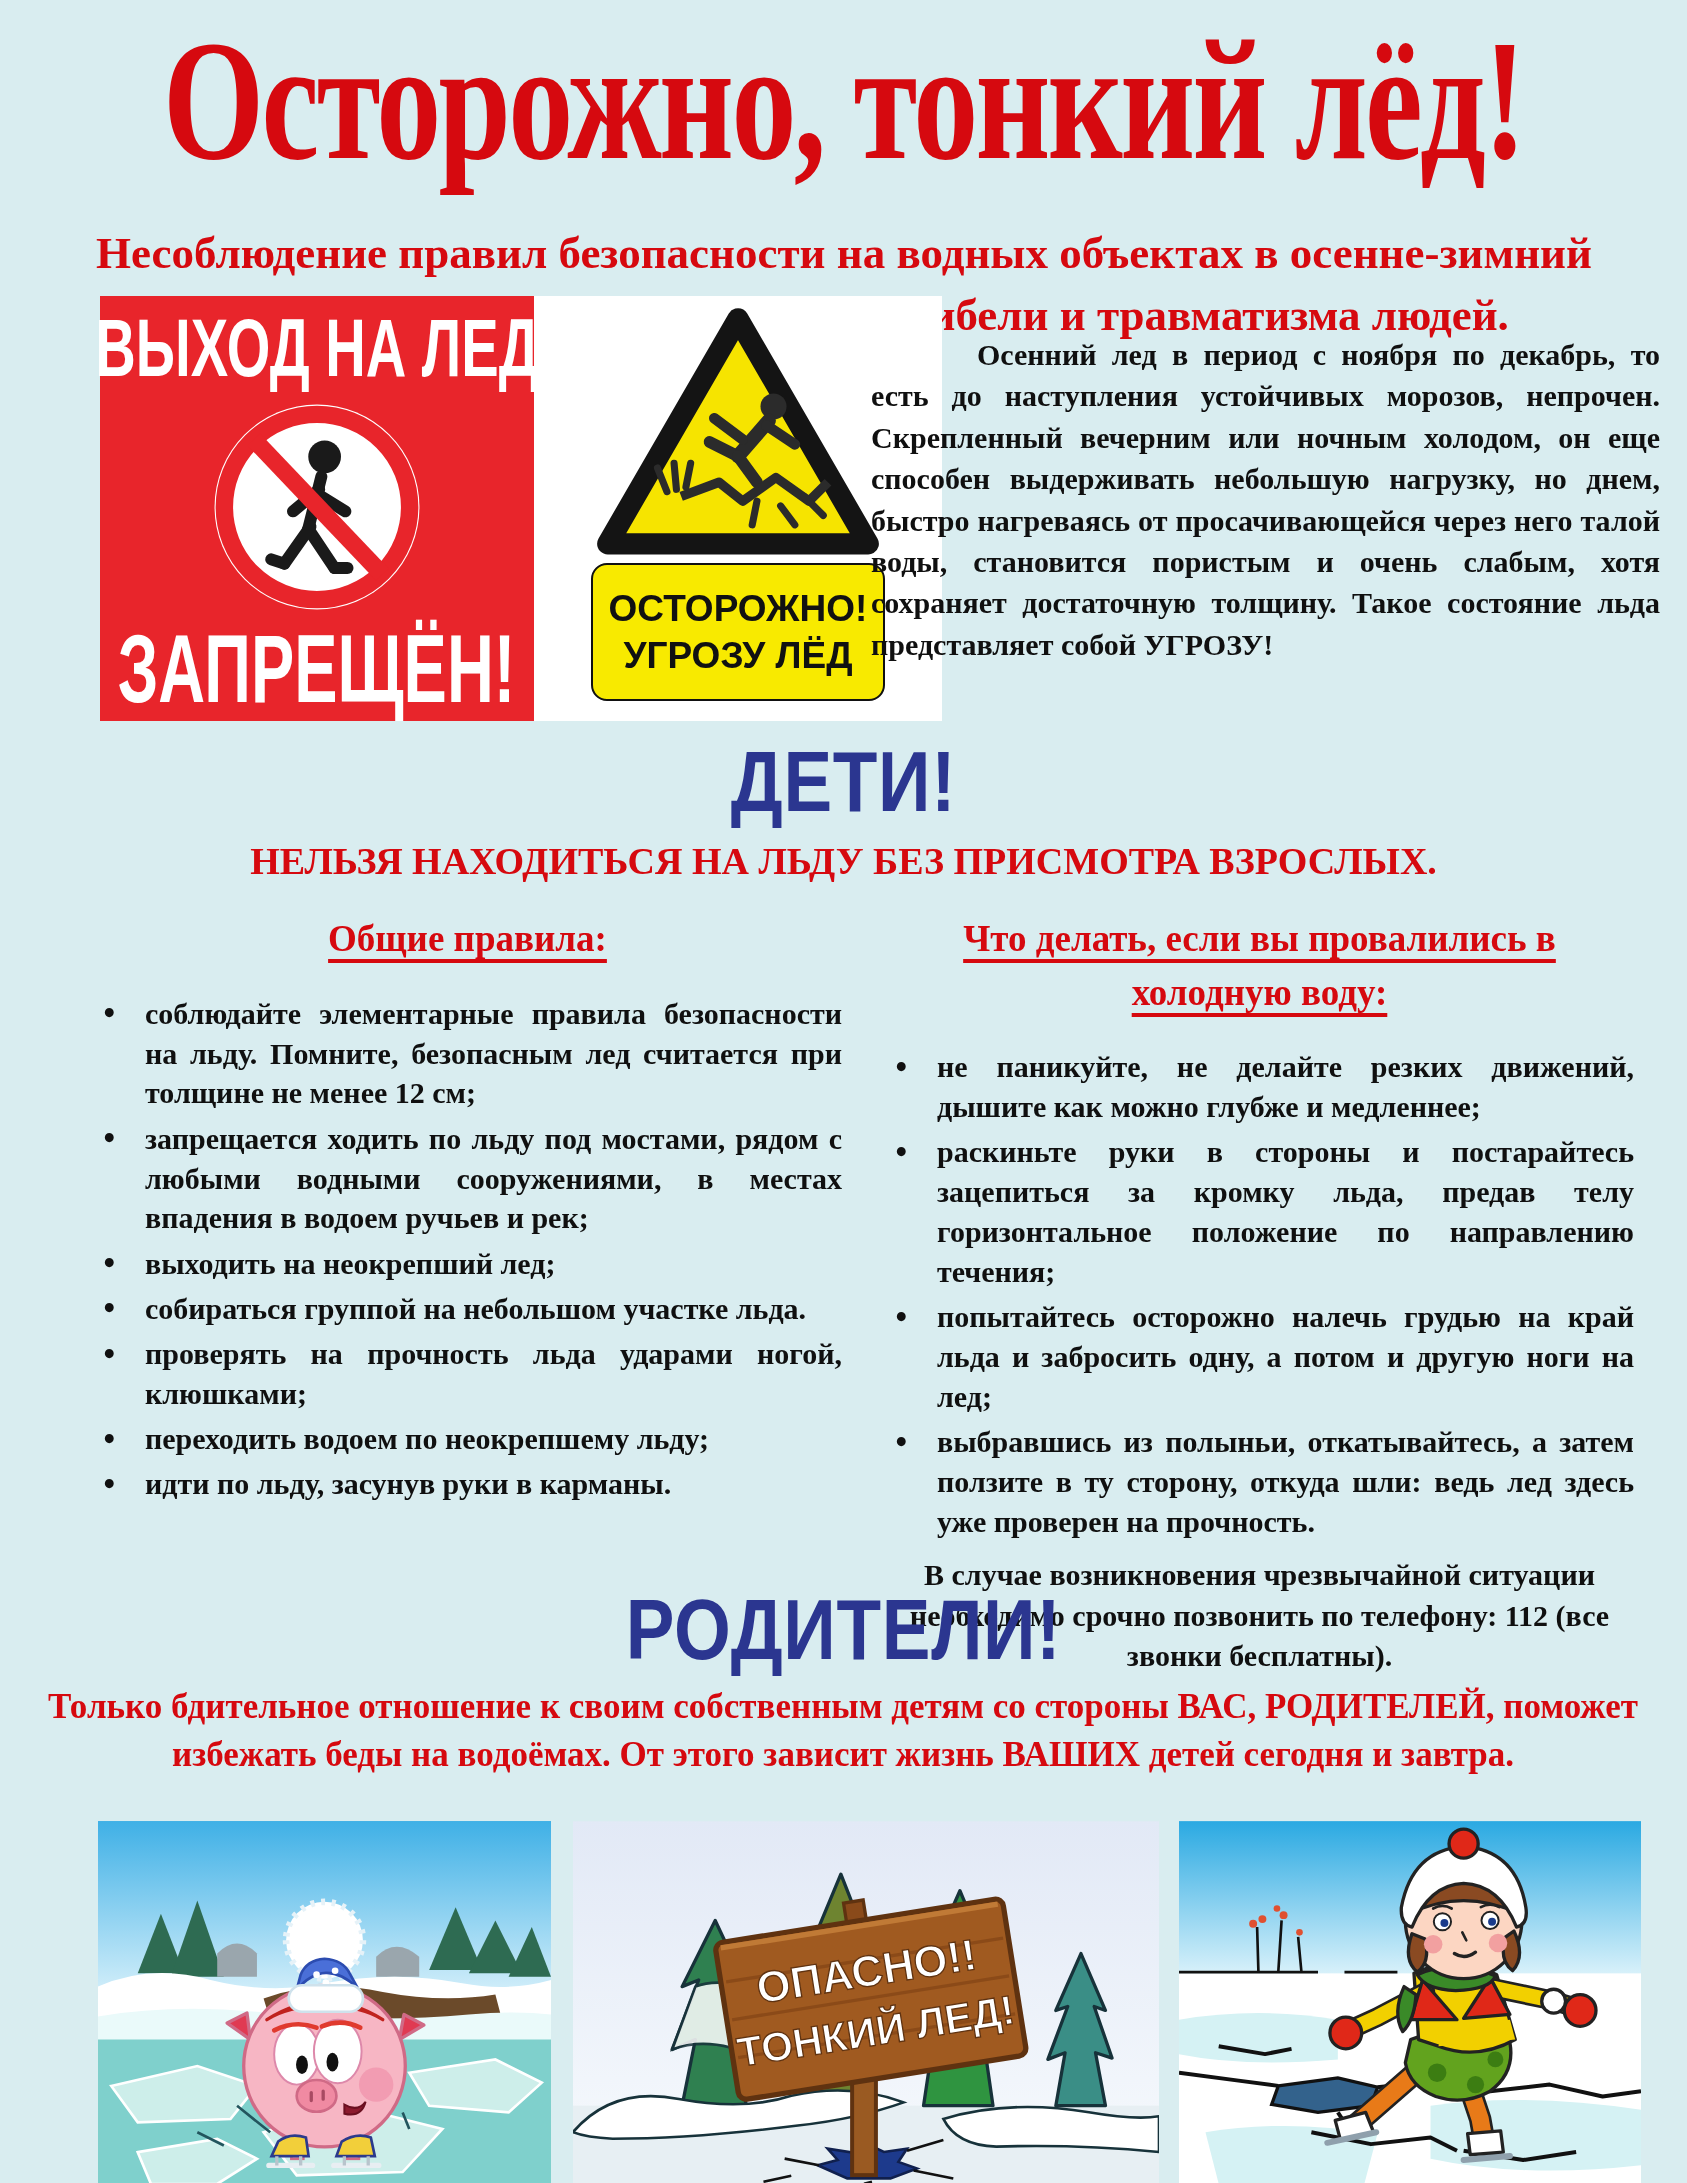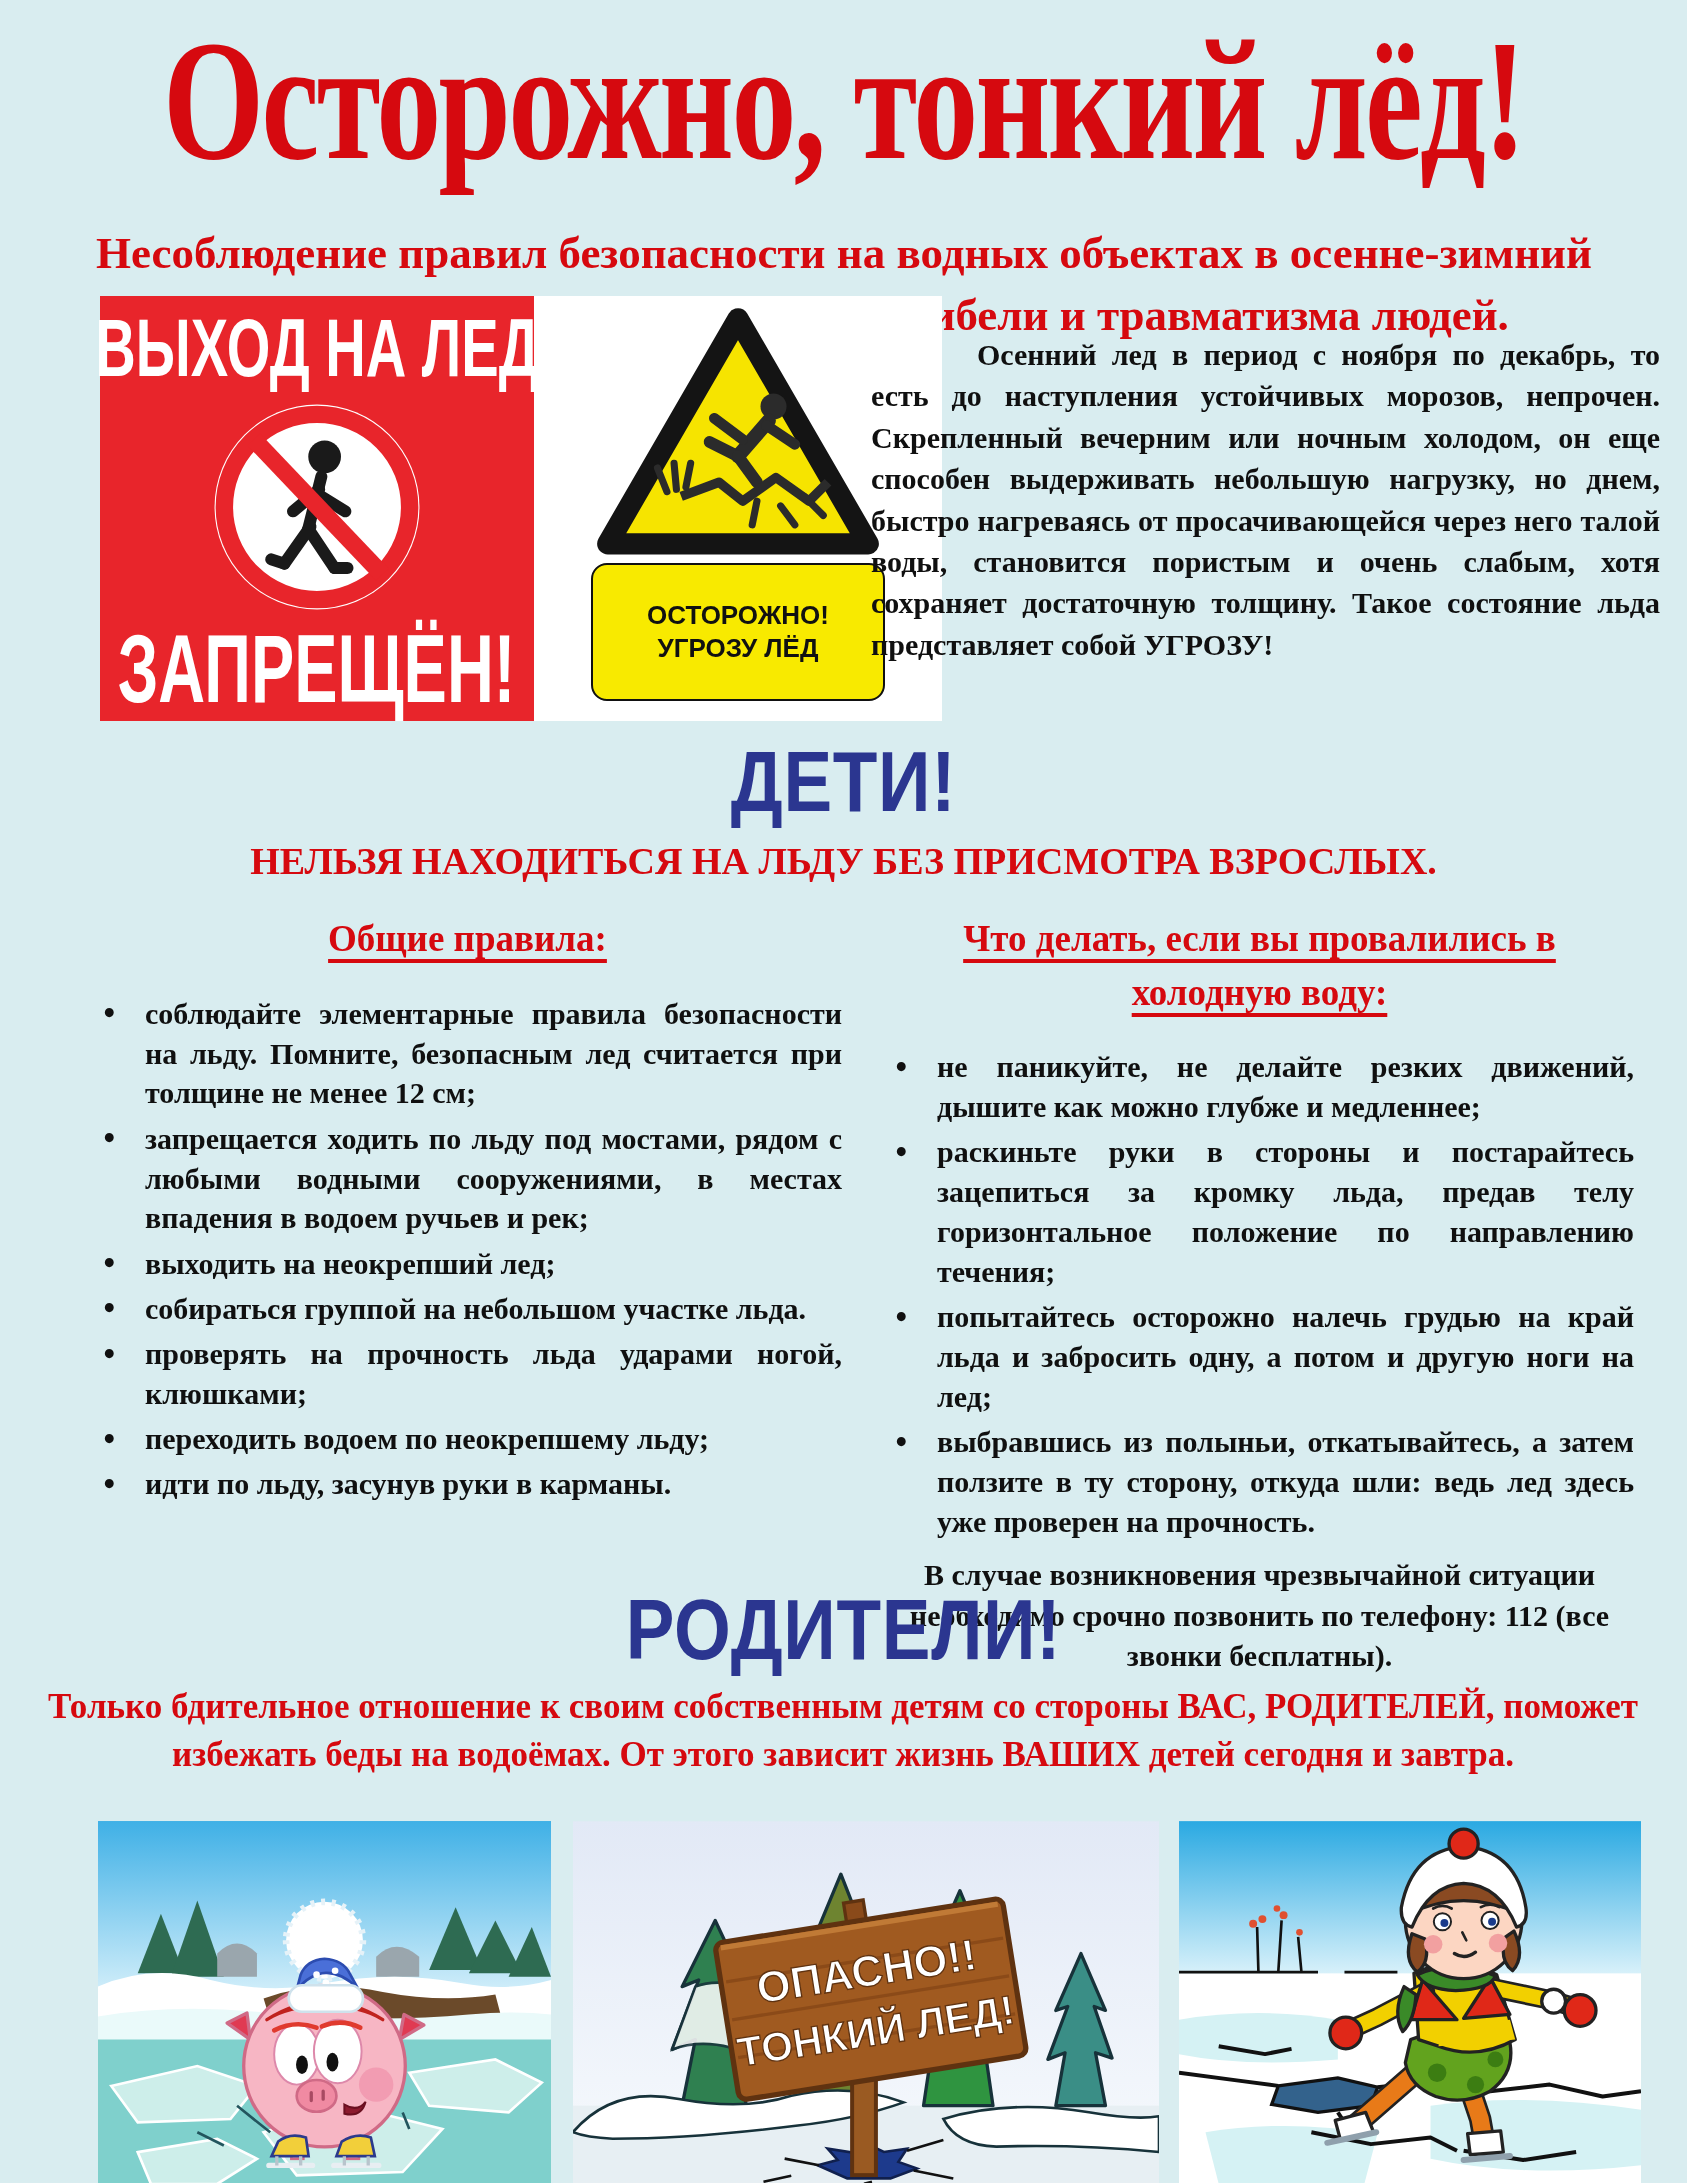--- a/index.html
+++ b/index.html
@@ -43,21 +43,21 @@
     flex:1;height:100%;background:#ffffff;
     display:flex;flex-direction:column;align-items:center;justify-content:flex-start;
     padding:10.6px 6.6px 9.3px;
   }
   .warn-tri{width:288px;height:251px;}
   .warn-box{
     margin-top:5.3px;width:294px;min-height:138px;background:var(--sign-yellow);
     border:2.6px solid #111;border-radius:16px;
     display:flex;flex-direction:column;align-items:center;justify-content:center;
     font-family:"Liberation Sans","DejaVu Sans",sans-serif;font-weight:bold;
-    font-size:26px;line-height:1.28;color:#111;text-align:center;
+    font-size:37px;line-height:1.28;color:#111;text-align:center;
   }
 
   .intro{
     position:absolute;left:855px;top:334px;width:789px;
     font-size:30px;font-weight:bold;color:var(--ink);
     line-height:1.38;text-align:justify;text-indent:106px;margin-left:16px;
   }
 
   .kids-heading,.parents-heading{
     position:absolute;left:0;width:100%;text-align:center;

